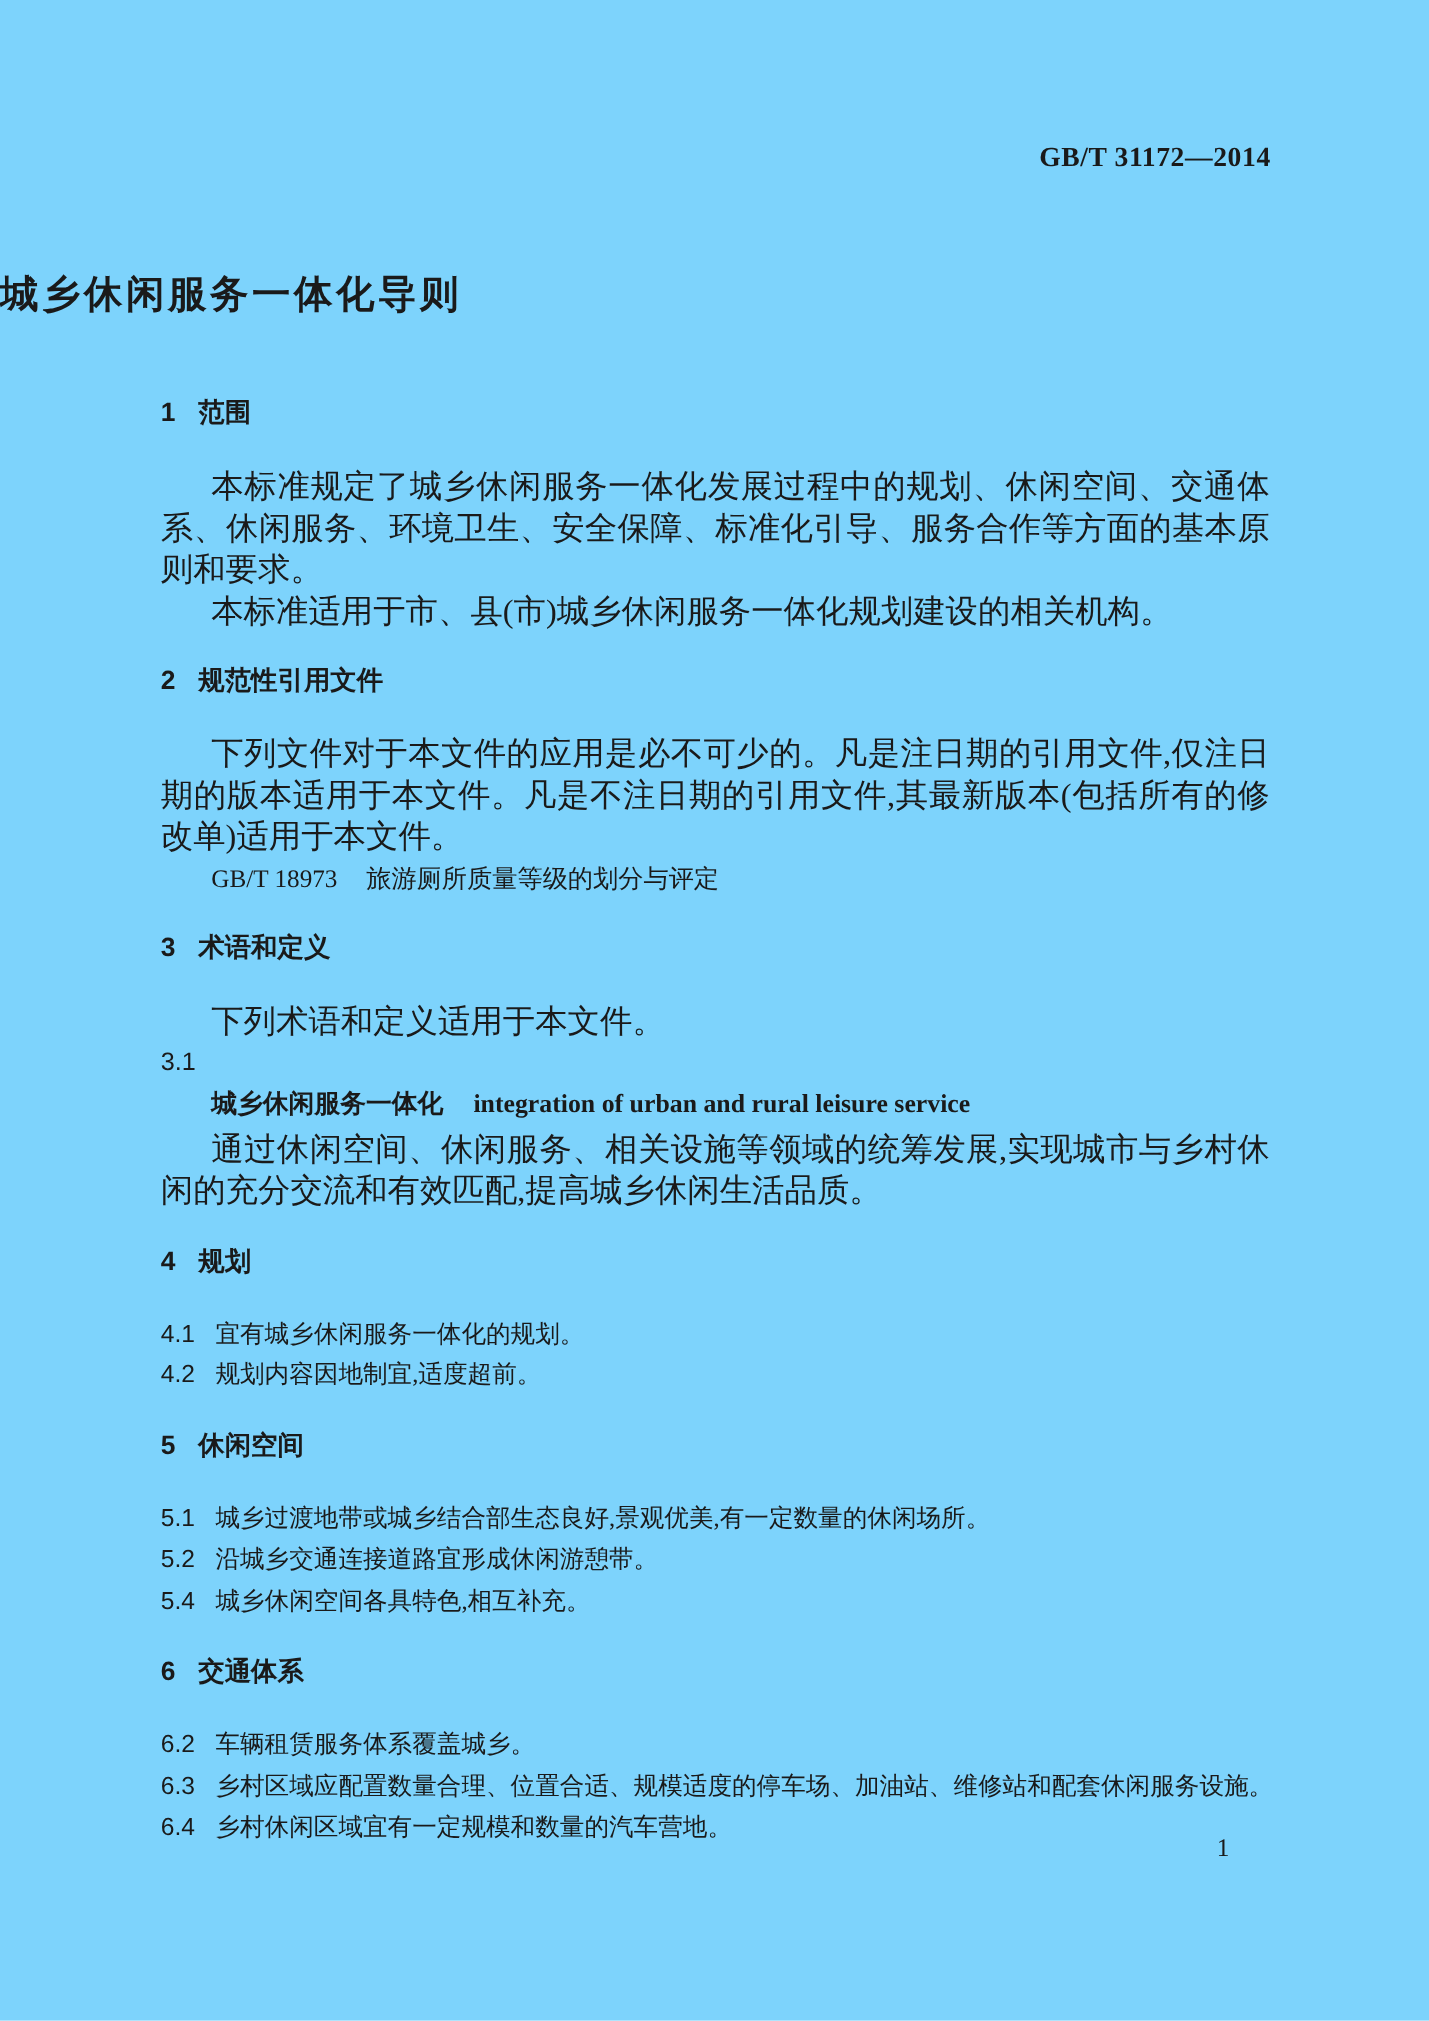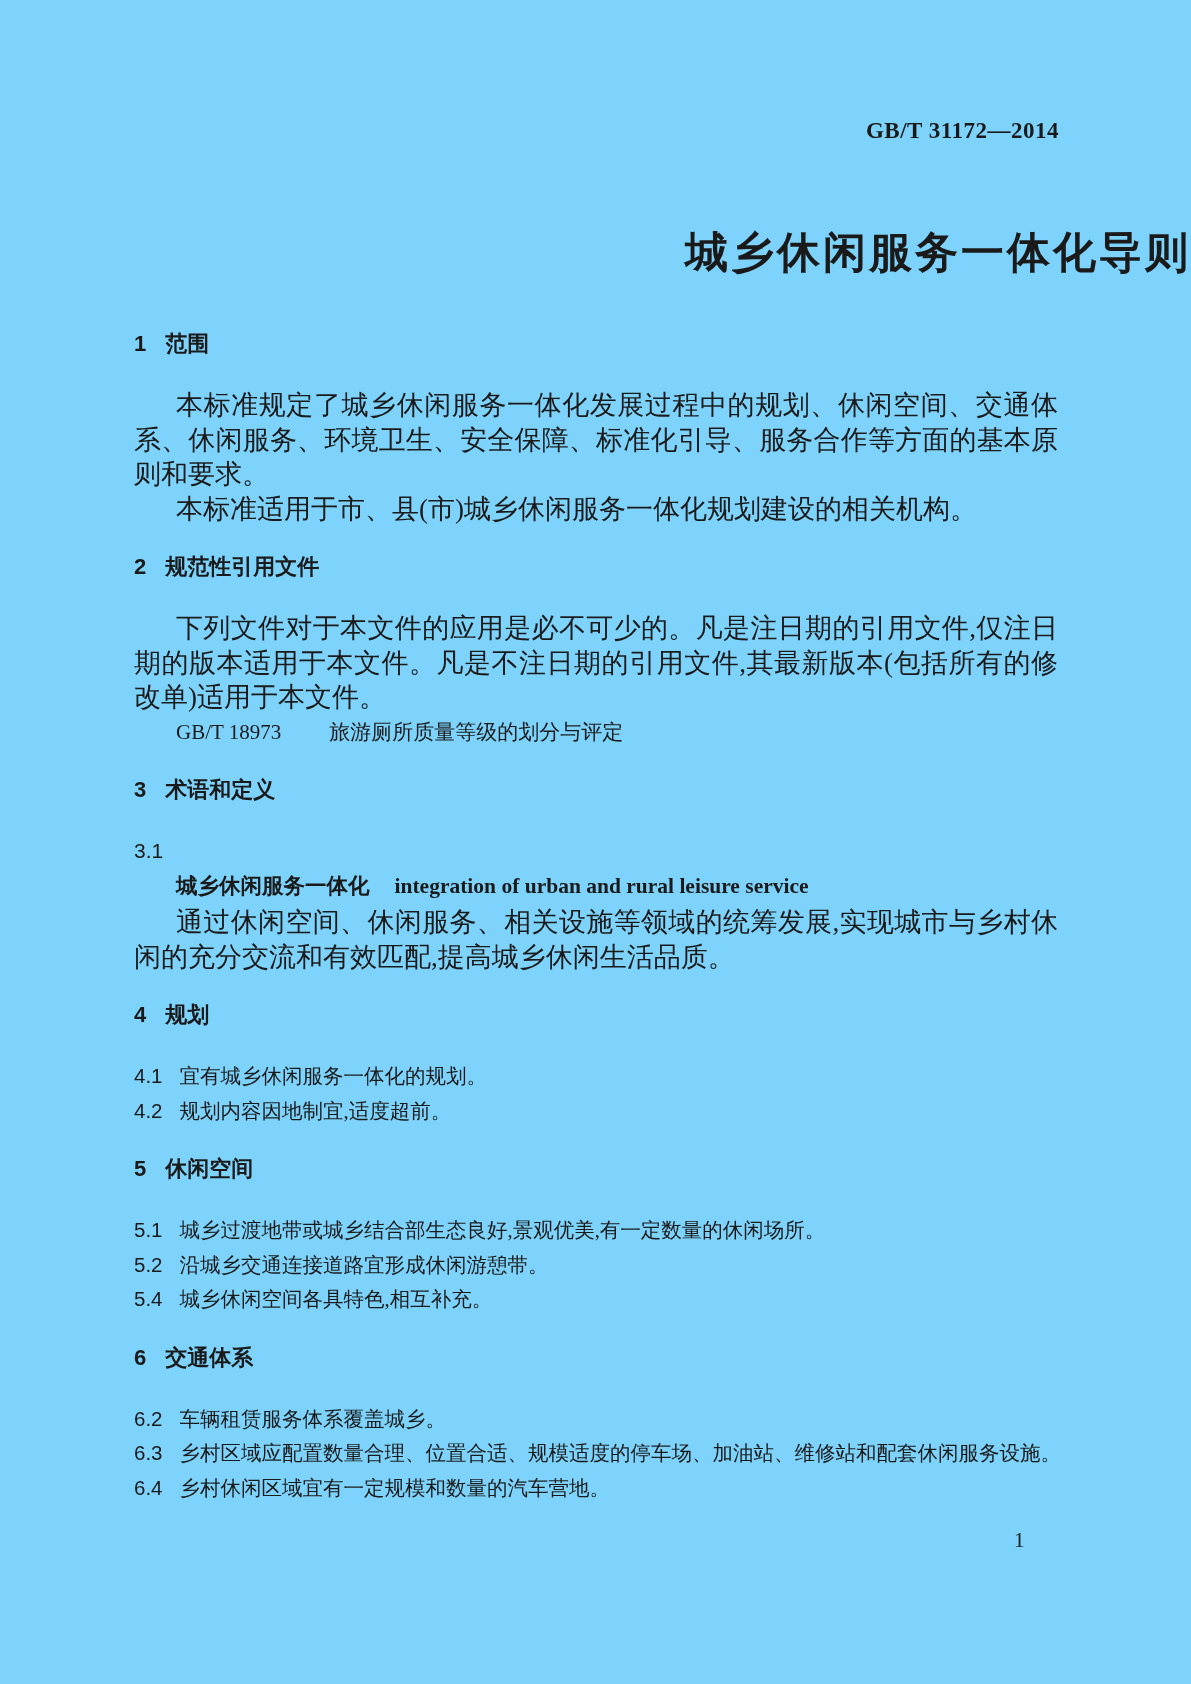--- a/index.html
+++ b/index.html
@@ -24,24 +24,24 @@
     font-weight: bold;
     font-size: 23px;
     letter-spacing: 0.5px;
     white-space: nowrap;
   }
   .doc-title {
     position: absolute;
     top: 224px;
     left: 0;
     width: 100%;
-    text-align: right;
+    text-align: left;
     font-family: Liberation Mono, monospace;
     font-weight: bold;
-    font-size: 43px;
+    font-size: 32px;
     letter-spacing: 3px;
     white-space: nowrap;
   }
   .content {
     position: absolute;
     left: 134px;
     top: 327px;
     width: 940px;
   }
   .sec-heading {
@@ -65,21 +65,21 @@
     text-indent: 42px;
     text-align: justify;
     text-justify: inter-ideograph;
   }
   .ref-line {
     font-size: 21px;
     line-height: 34.5px;
     padding-left: 42px;
     white-space: nowrap;
   }
-  .ref-code { margin-right: 48px; }
+  .ref-code { margin-right: 24px; }
   .term-num {
     font-family: "Liberation Sans", sans-serif;
     font-size: 21px;
     line-height: 34.5px;
   }
   .term-line {
     padding-left: 42px;
     line-height: 34.5px;
     white-space: nowrap;
   }
@@ -133,20 +133,21 @@
       <span class="sec-num">2</span><span>规范性引用文件</span>
     </div>
     <p class="para">下列文件对于本文件的应用是必不可少的。凡是注日期的引用文件,仅注日期的版本适用于本文件。凡是不注日期的引用文件,其最新版本(包括所有的修改单)适用于本文件。</p>
     <div class="ref-line">
       <span class="ref-code">GB/T 18973</span><span>旅游厕所质量等级的划分与评定</span>
     </div>
 
     <div class="sec-heading">
       <span class="sec-num">3</span><span>术语和定义</span>
     </div>
+    <p class="para">下列术语和定义适用于本文件。</p>
     <div class="term-num">3.1</div>
     <div class="term-line">
       <span class="term-zh">城乡休闲服务一体化</span><span class="term-en">integration of urban and rural leisure service</span>
     </div>
     <p class="para">通过休闲空间、休闲服务、相关设施等领域的统筹发展,实现城市与乡村休闲的充分交流和有效匹配,提高城乡休闲生活品质。</p>
 
     <div class="sec-heading">
       <span class="sec-num">4</span><span>规划</span>
     </div>
     <div class="clause">

